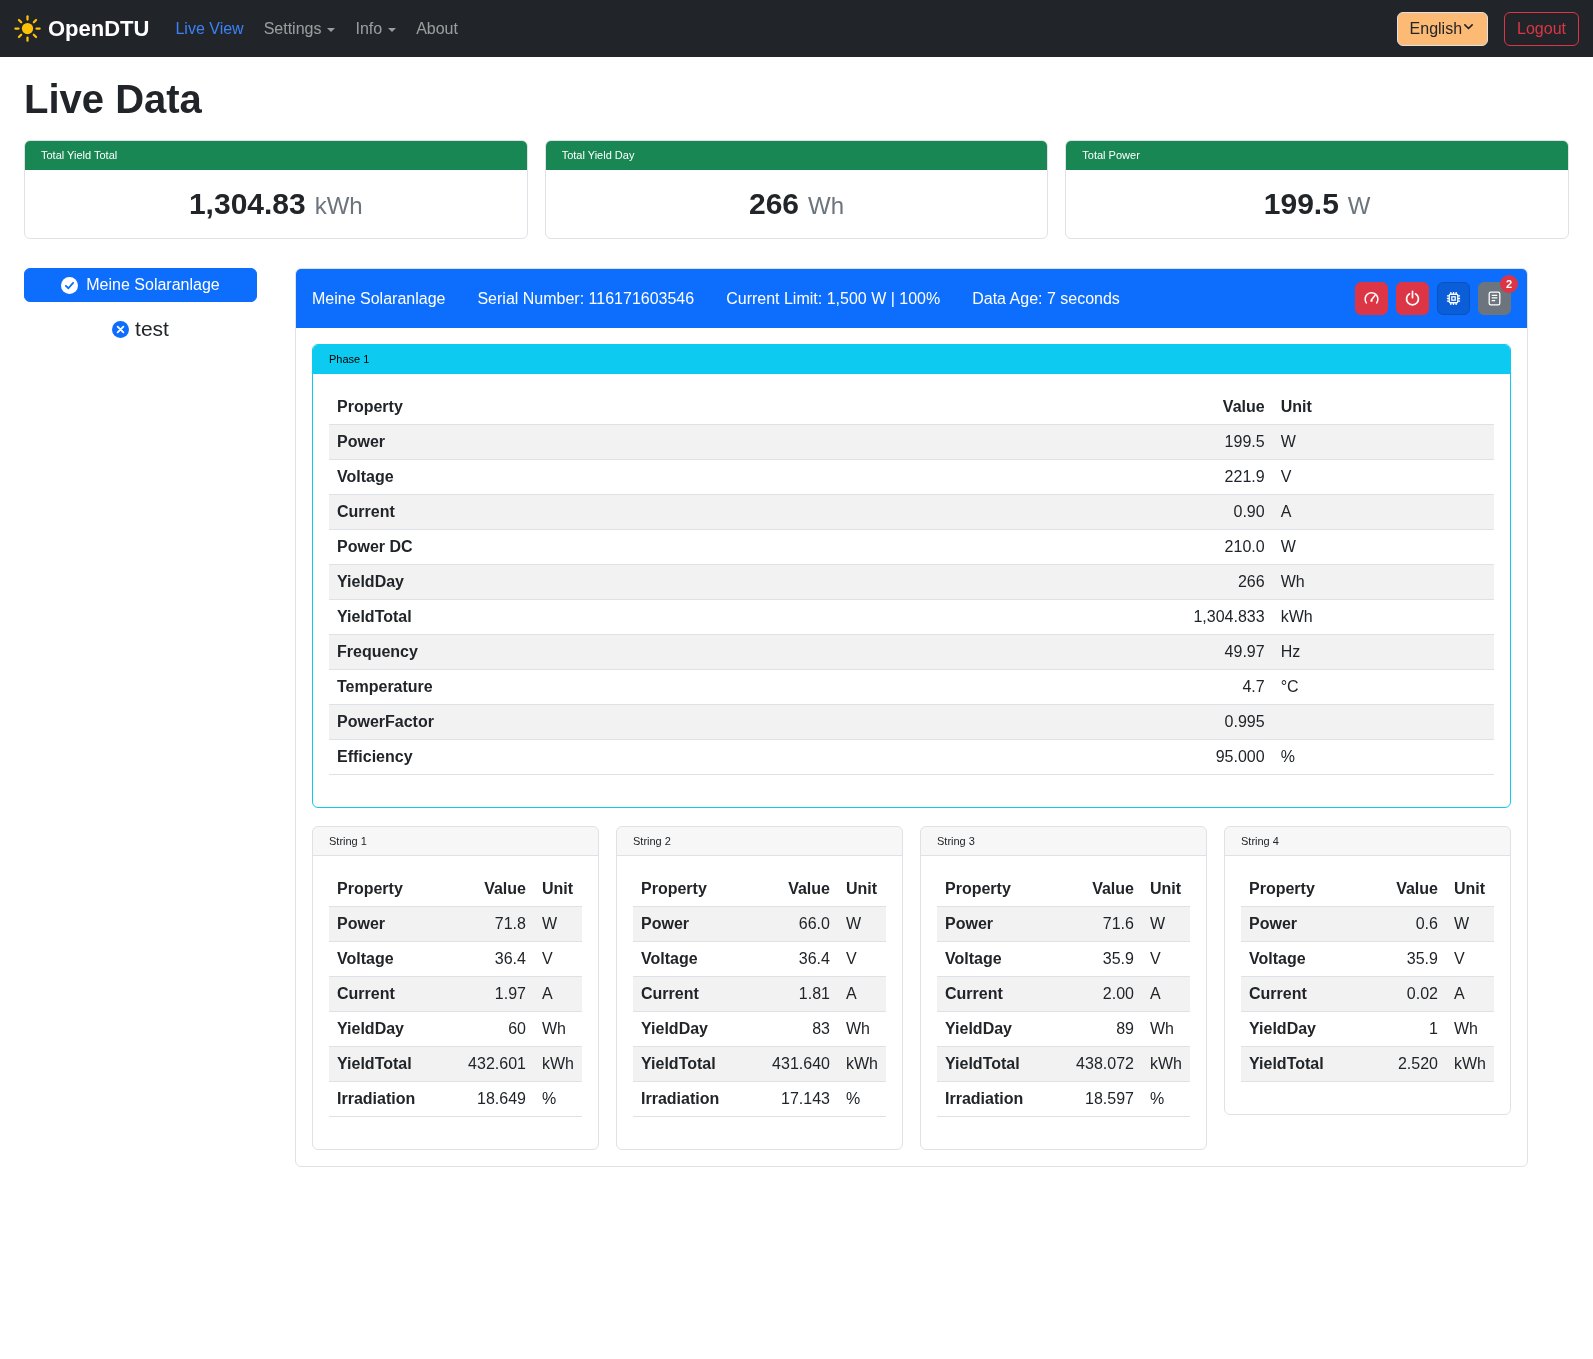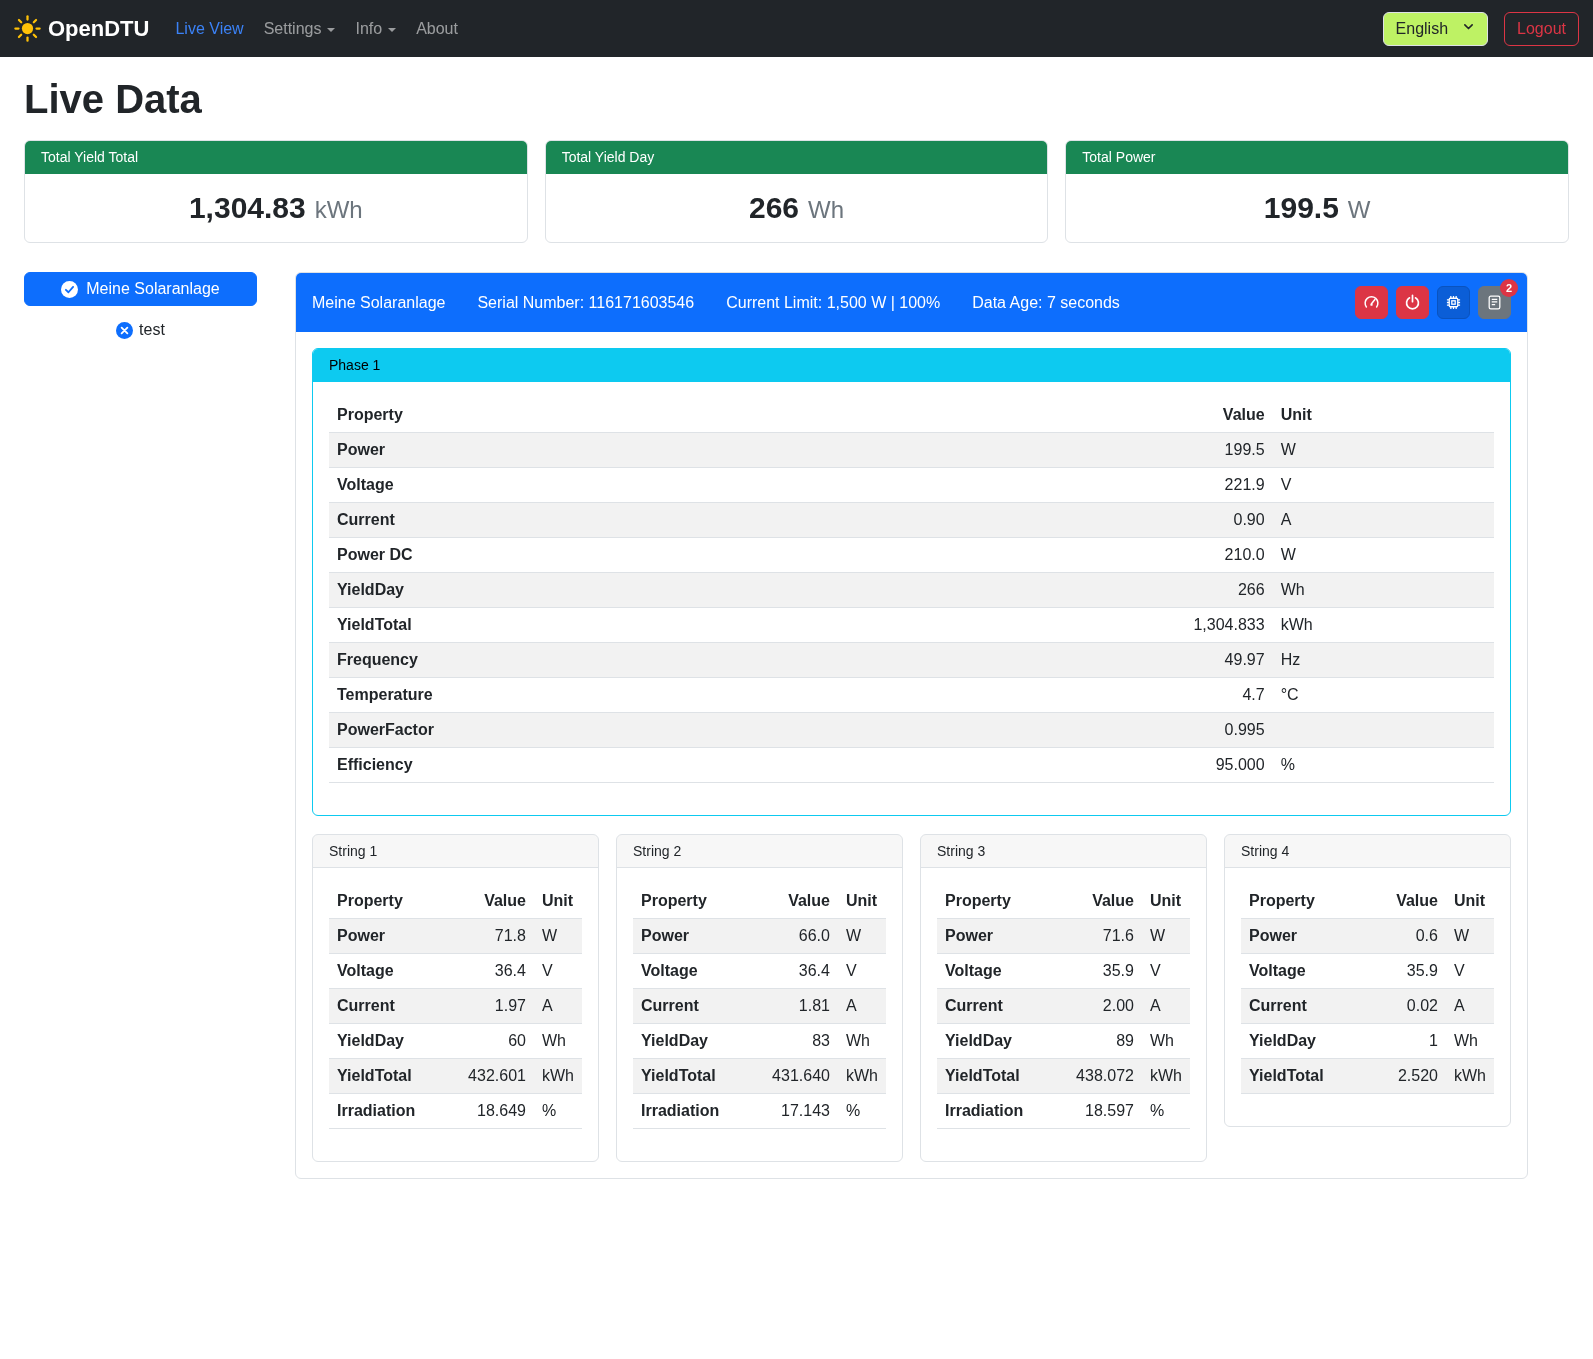--- a/index.html
+++ b/index.html
@@ -10,42 +10,42 @@
     min-width:1593px;
   }
 
   
   .navbar { background:#212529; height:57px; display:flex; align-items:center; padding:0 14px; }
   .brand { display:flex; align-items:center; gap:7px; color:#fff; font-size:22px; font-weight:700; text-decoration:none; margin-right:16px; cursor:pointer; }
   .nav-link { color:rgba(255,255,255,.55); padding:8px 10px; font-size:16px; text-decoration:none; cursor:pointer; display:flex; align-items:center; gap:6px; }
   .nav-link.active { color:#3b82f6; }
   .caret { width:0; height:0; border-top:4px solid currentColor; border-left:4px solid transparent; border-right:4px solid transparent; display:inline-block; margin-top:3px; }
   .nav-spacer { flex:1; }
-  .lang-select { background:#bef264; color:#212529; border:1px solid #dee2e6; border-radius:6px; padding:7px 12px; display:flex; align-items:flex-start; gap:14px; cursor:pointer; font-size:16px; }
+  .lang-select { background:#fdba74; color:#212529; border:1px solid #dee2e6; border-radius:6px; padding:7px 12px; display:flex; align-items:flex-start; cursor:pointer; font-size:16px; }
   .logout-btn { margin-left:16px; background:transparent; border:1px solid #dc3545; color:#dc3545; border-radius:6px; padding:7px 12px; font-size:16px; cursor:pointer; font-family:inherit; }
 
   
   .container { padding:0 24px 8px 24px; }
   .page-title { font-size:40px; font-weight:600; margin:20px 0 18px; }
 
   .card { border:1px solid #dee2e6; border-radius:6px; background:#fff; }
-  .card-header { padding:8px 16px; border-bottom:1px solid #dee2e6; border-radius:5px 5px 0 0; font-size:14px; }
+  .card-header { padding:8px 16px; border-bottom:1px solid #dee2e6; border-radius:5px 5px 0 0; font-size:11px; }
 
   
   .summary-row { display:grid; grid-template-columns:repeat(3,1fr); gap:17px; }
   .summary-card .card-header { background:#198754; color:#fff; border-bottom-color:#198754; }
   .summary-card .card-body { padding:17px 16px; text-align:center; }
   .big-value { font-size:30px; font-weight:600; }
   .big-unit { font-size:24px; font-weight:500; color:#6c757d; margin-left:9px; }
 
   
   .content-row { display:flex; gap:38px; margin-top:29px; padding-bottom:24px; }
   .sidebar { width:233px; flex-shrink:0; }
   .inverter-select-btn { width:100%; background:#0d6efd; color:#fff; border:1px solid #0d6efd; border-radius:6px; padding:7px 12px; font-size:16px; display:flex; align-items:center; justify-content:center; gap:8px; cursor:pointer; font-family:inherit; }
-  .inverter-link { margin-top:11px; display:flex; align-items:center; justify-content:center; gap:6px; color:#212529; font-size:16px; cursor:pointer; background:none; border:none; font-family:inherit; width:100%; padding:4px; }
+  .inverter-link { margin-top:11px; display:flex; align-items:center; justify-content:center; gap:6px; color:#212529; font-size:21px; cursor:pointer; background:none; border:none; font-family:inherit; width:100%; padding:4px; }
 
   
   .main-panel { flex:1; margin-right:41px; border:1px solid #dee2e6; border-radius:6px; background:#fff; align-self:flex-start; }
   .panel-header { background:#0d6efd; color:#fff; border-radius:5px 5px 0 0; padding:13px 16px; display:flex; align-items:center; gap:32px; font-size:16px; }
   .panel-header .spacer { flex:1; }
   .btn-group { display:flex; gap:8px; }
   .icon-btn { width:33px; height:33px; border-radius:6px; border:1px solid transparent; display:flex; align-items:center; justify-content:center; cursor:pointer; position:relative; padding:0; }
   .icon-btn.danger { background:#dc3545; border-color:#dc3545; }
   .icon-btn.primary { background:#0b5ed7; border-color:#0a53be; }
   .icon-btn.secondary { background:#6c757d; border-color:#6c757d; }

